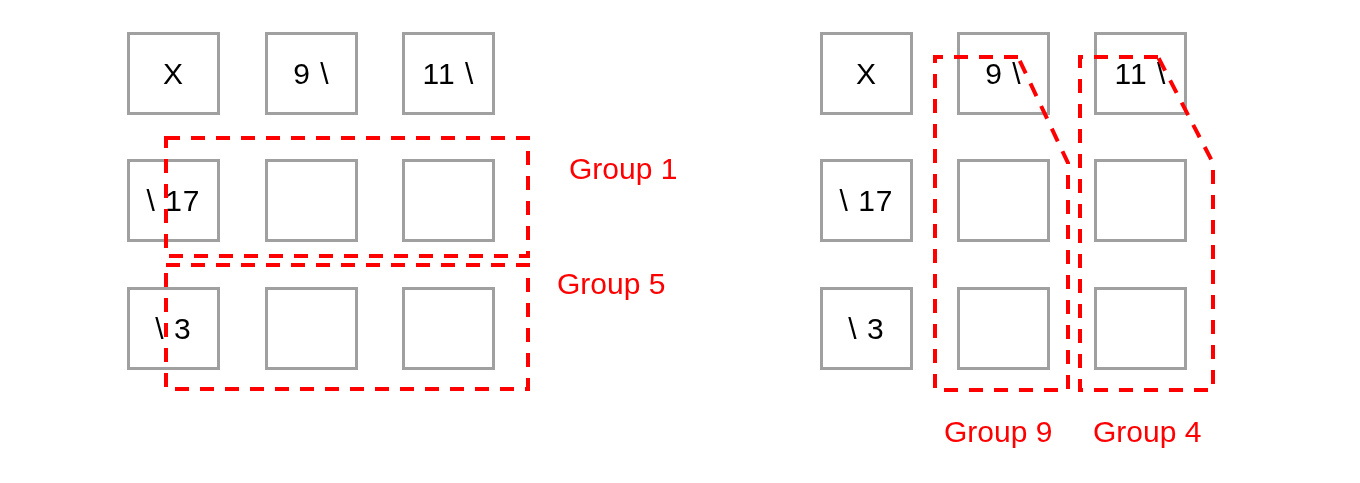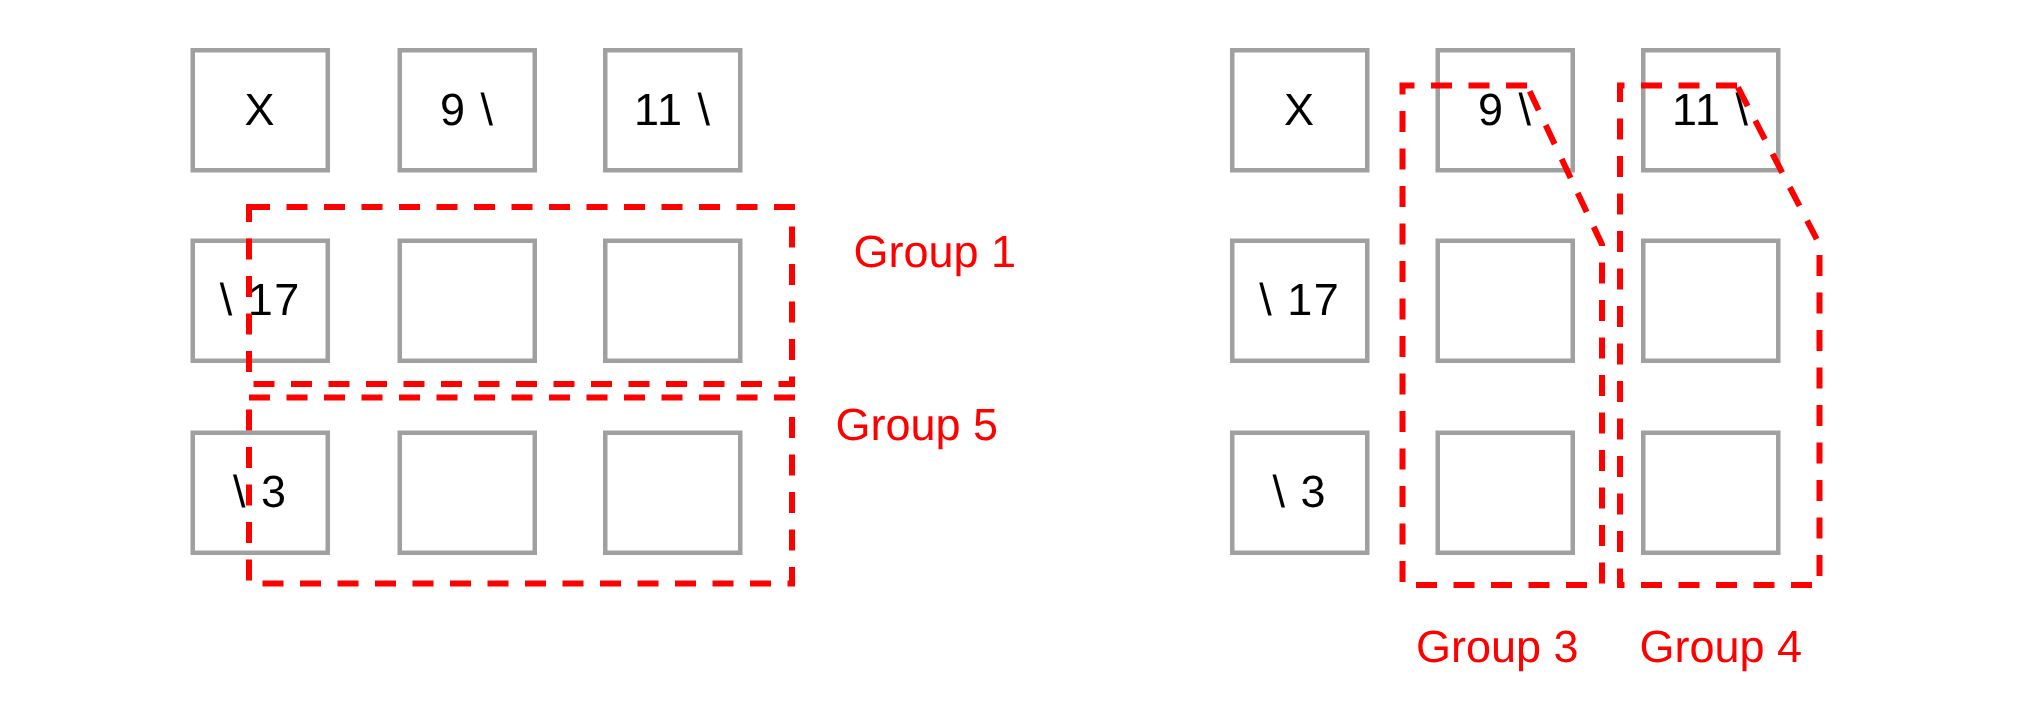--- a/index.html
+++ b/index.html
@@ -87,16 +87,16 @@
 
   <svg class="overlay" viewBox="0 0 1360 483" xmlns="http://www.w3.org/2000/svg">
     <path class="dash-path" d="M 166 138 L 528 138 L 528 256 L 166 256 Z"></path>
     <path class="dash-path" d="M 166 265 L 528 265 L 528 389 L 166 389 Z"></path>
     <path class="dash-path" d="M 1018 57 L 935 57 L 935 390 L 1068 390 L 1068 163 Z"></path>
     <path class="dash-path" d="M 1158 57 L 1080 57 L 1080 390 L 1213 390 L 1213 163 Z"></path>
   </svg>
 
   <div class="group-label" style="left:557px;top:152px;margin-left:12px;">Group 1</div>
   <div class="group-label" style="left:557px;top:267px;">Group 5</div>
-  <div class="group-label" style="left:944px;top:415px;">Group 3</div>
+  <div class="group-label" style="left:944px;top:415px;">Group 9</div>
   <div class="group-label" style="left:1093px;top:415px;text-align:center;">Group 4</div>
 
 </div>
 
 </body></html>

